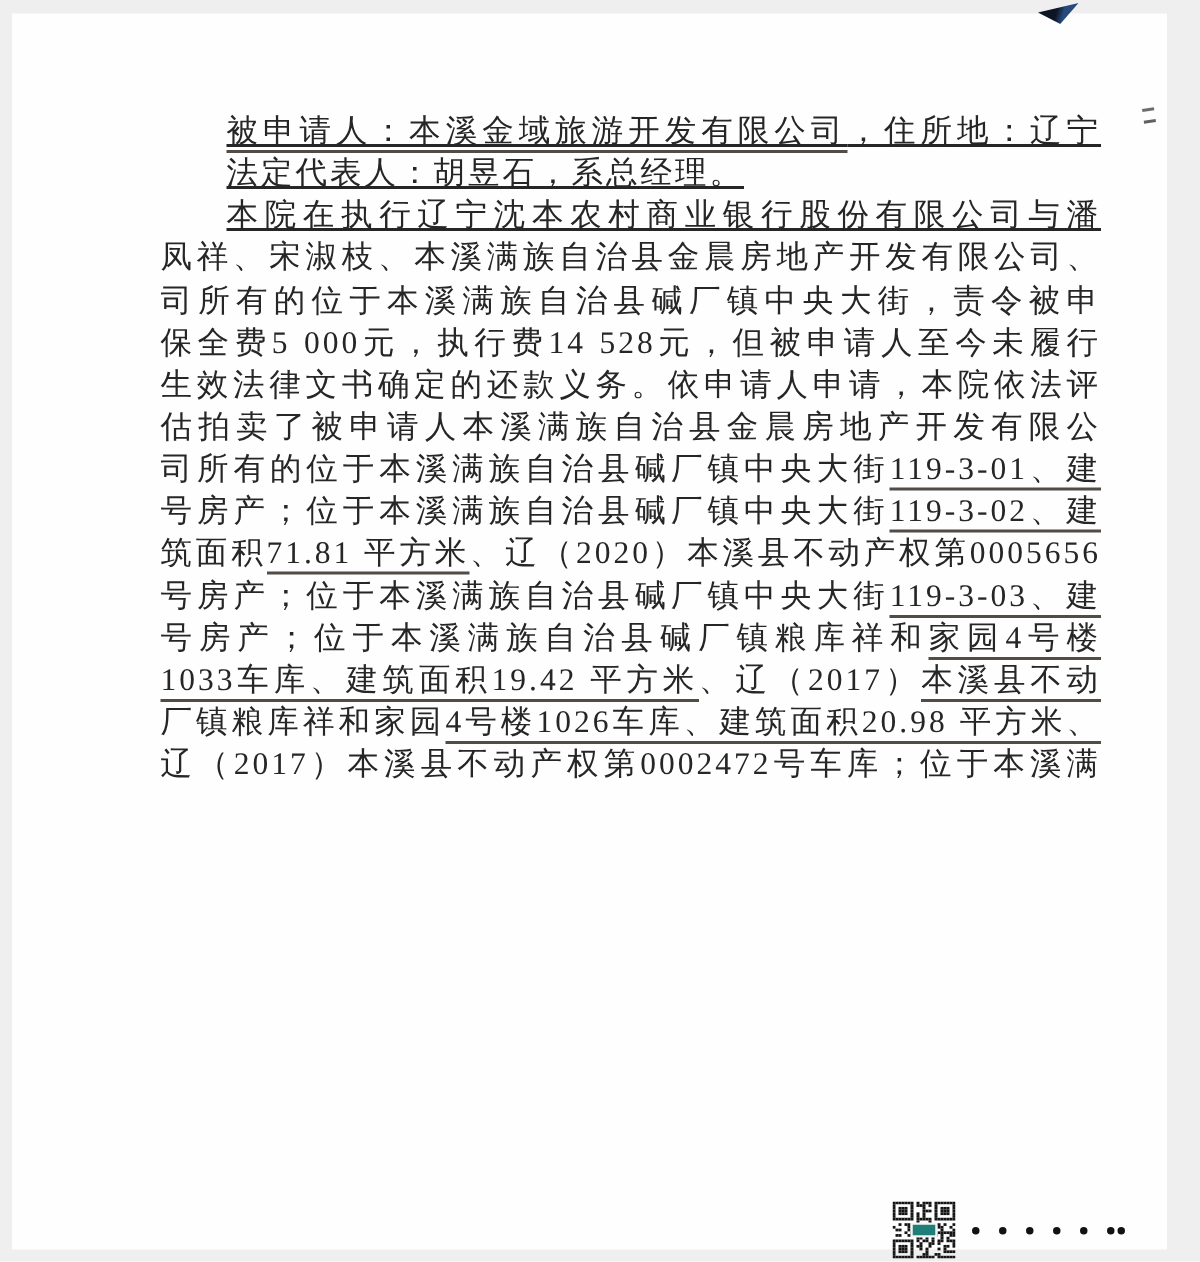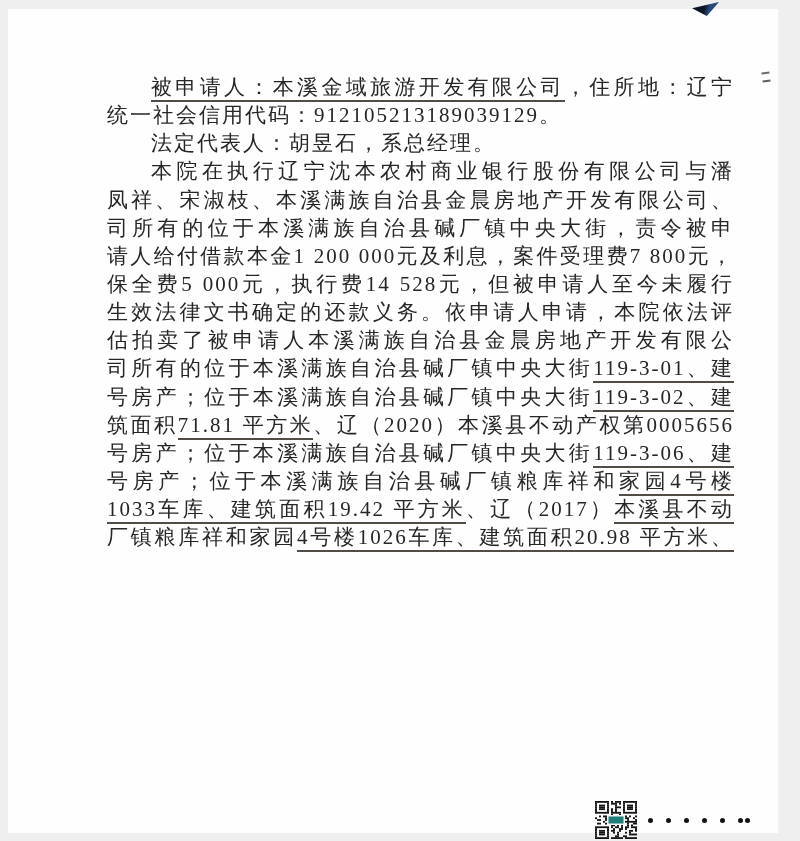--- a/index.html
+++ b/index.html
@@ -26,21 +26,21 @@
   .text-block{
     position:absolute;left:99px;top:64px;width:627px;
     color:var(--ink,#262626);
     font-size:21px;letter-spacing:2px;
   }
   .line{
     height:28.15px;line-height:28.15px;
     text-align:justify;text-align-last:justify;
     overflow:visible;
   }
-  .line.indent{text-indent:44px;}
+  .line.indent{text-indent:44px;text-decoration:underline;}
   .line.last{text-align-last:left;}
   .hand-underline{
     border-bottom:2px solid var(--underline,#514c45);
     padding-bottom:1px;
   }
   .footer{
     position:absolute;left:587px;top:790px;height:42px;
     display:flex;align-items:center;
   }
   .qr{display:block;}
@@ -53,36 +53,35 @@
   .dot.tight{margin-left:2px;}
 </style>
 </head>
 <body>
 
 <div class="paper">
   <div class="corner-mark"></div>
   <div class="smudge"></div>
   <div class="text-block">
       <div class="line indent"><span class="hand-underline">被申请人：本溪金域旅游开发有限公司</span><span>，住所地：辽宁</span></div>
-      <div class="line last"><span>统一社会信用代码：912105213189039129。</span></div>
       <div class="line indent last"><span>法定代表人：胡昱石，系总经理。</span></div>
       <div class="line indent"><span>本院在执行辽宁沈本农村商业银行股份有限公司与潘</span></div>
       <div class="line"><span>凤祥、宋淑枝、本溪满族自治县金晨房地产开发有限公司、</span></div>
       <div class="line"><span>司所有的位于本溪满族自治县碱厂镇中央大街，责令被申</span></div>
-      <div class="line"><span>请人给付借款本金1 200 000元及利息，案件受理费7 800元，</span></div>
       <div class="line"><span>保全费5 000元，执行费14 528元，但被申请人至今未履行</span></div>
       <div class="line"><span>生效法律文书确定的还款义务。依申请人申请，本院依法评</span></div>
       <div class="line"><span>估拍卖了被申请人本溪满族自治县金晨房地产开发有限公</span></div>
       <div class="line"><span>司所有的位于本溪满族自治县碱厂镇中央大街</span><span class="hand-underline">119-3-01、建</span></div>
       <div class="line"><span>号房产；位于本溪满族自治县碱厂镇中央大街</span><span class="hand-underline">119-3-02、建</span></div>
       <div class="line"><span>筑面积</span><span class="hand-underline">71.81 平方米</span><span>、辽（2020）本溪县不动产权第0005656</span></div>
-      <div class="line"><span>号房产；位于本溪满族自治县碱厂镇中央大街</span><span class="hand-underline">119-3-06、建</span></div>
+      <div class="line"><span>号房产；位于本溪满族自治县碱厂镇中央大街</span><span class="hand-underline">119-3-03、建</span></div>
       <div class="line"><span>号房产；位于本溪满族自治县碱厂镇粮库祥和</span><span class="hand-underline">家园4号楼</span></div>
       <div class="line"><span class="hand-underline">1033车库、建筑面积19.42 平方米</span><span>、辽（2017）</span><span class="hand-underline">本溪县不动</span></div>
       <div class="line"><span>厂镇粮库祥和家园</span><span class="hand-underline">4号楼1026车库、建筑面积20.98 平方米、</span></div>
+      <div class="line"><span>辽（2017）本溪县不动产权第0002472号车库；位于本溪满</span></div>
     </div>
   <div class="footer">
     <svg class="qr" width="42" height="38" viewBox="0 0 42 38">
         <rect x="16.00" y="0.00" width="2" height="1.81" fill="#141414"></rect>
         <rect x="20.00" y="0.00" width="2" height="1.81" fill="#141414"></rect>
         <rect x="22.00" y="0.00" width="2" height="1.81" fill="#141414"></rect>
         <rect x="24.00" y="0.00" width="2" height="1.81" fill="#141414"></rect>
         <rect x="16.00" y="1.81" width="2" height="1.81" fill="#141414"></rect>
         <rect x="18.00" y="1.81" width="2" height="1.81" fill="#141414"></rect>
         <rect x="20.00" y="1.81" width="2" height="1.81" fill="#141414"></rect>

